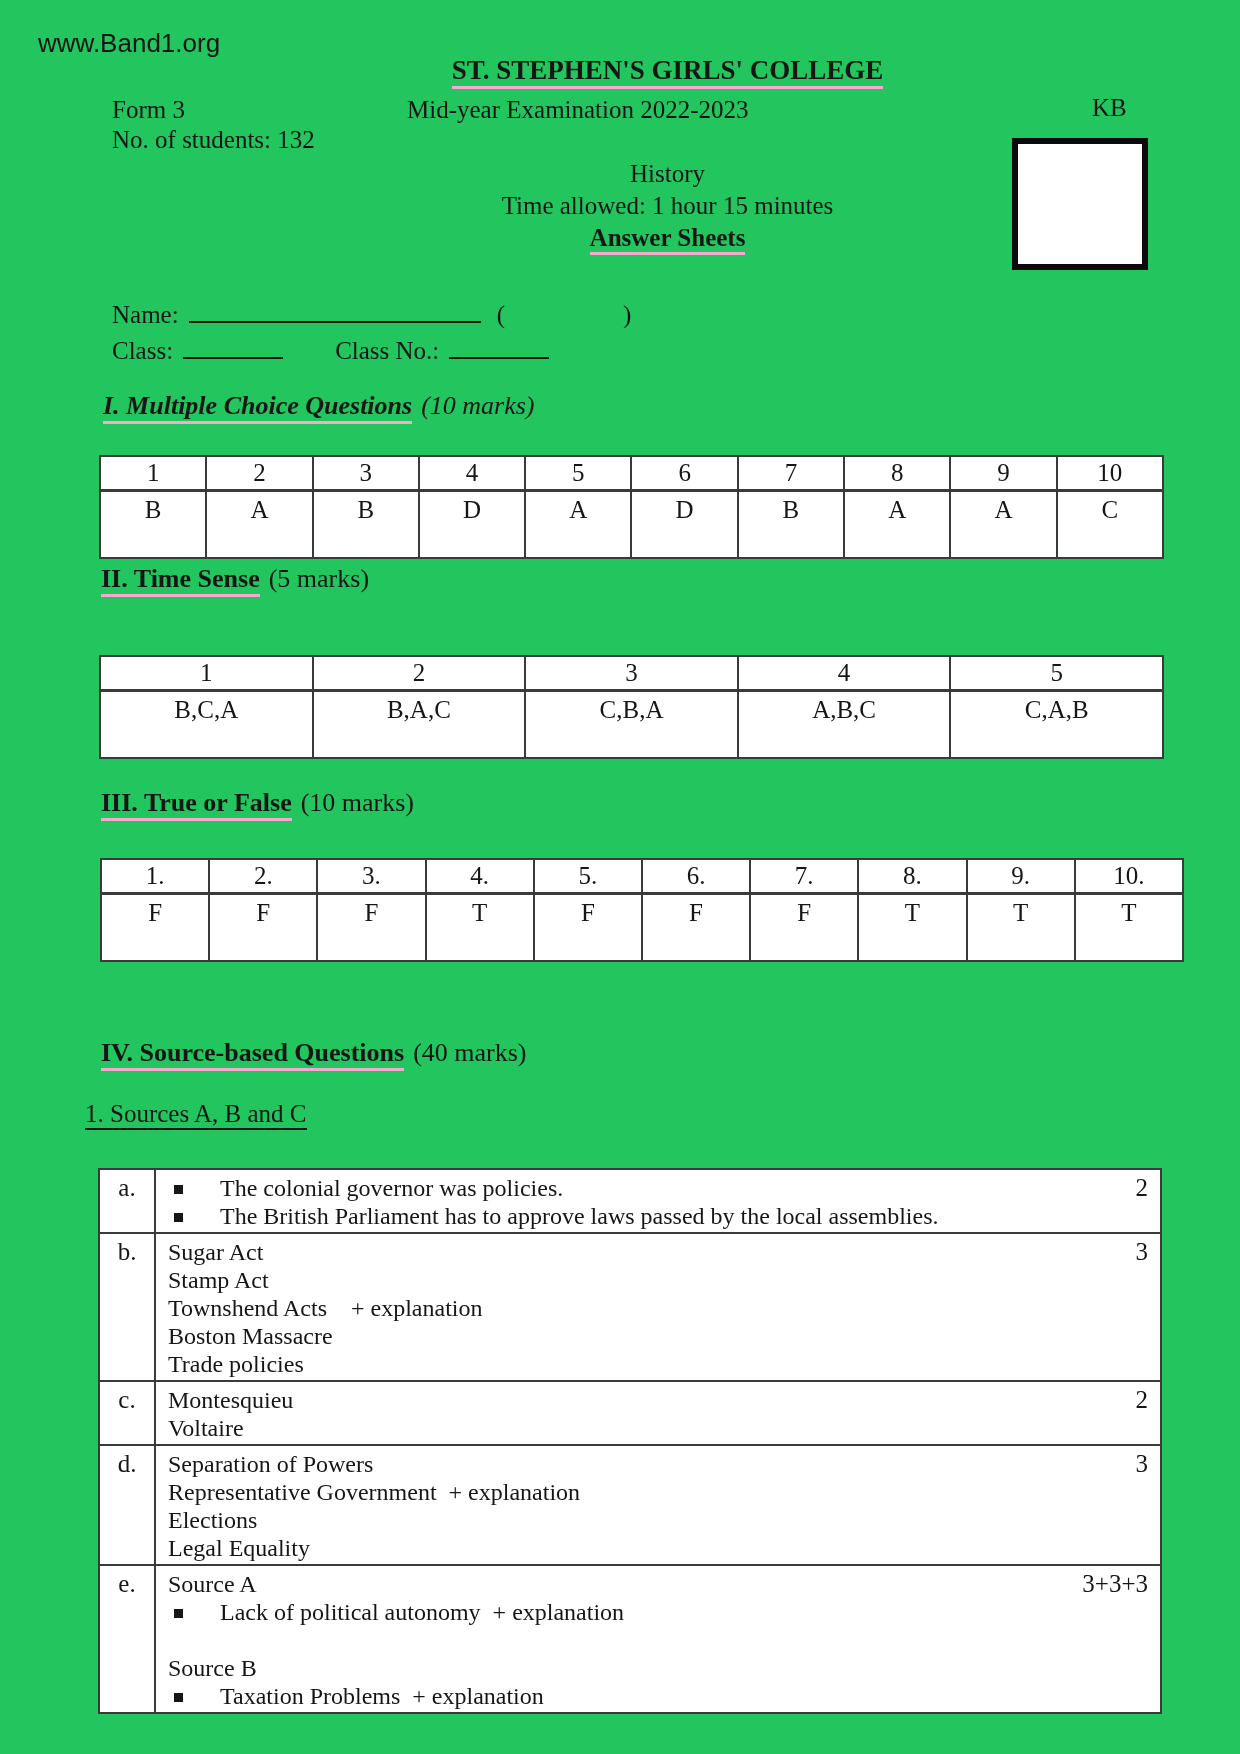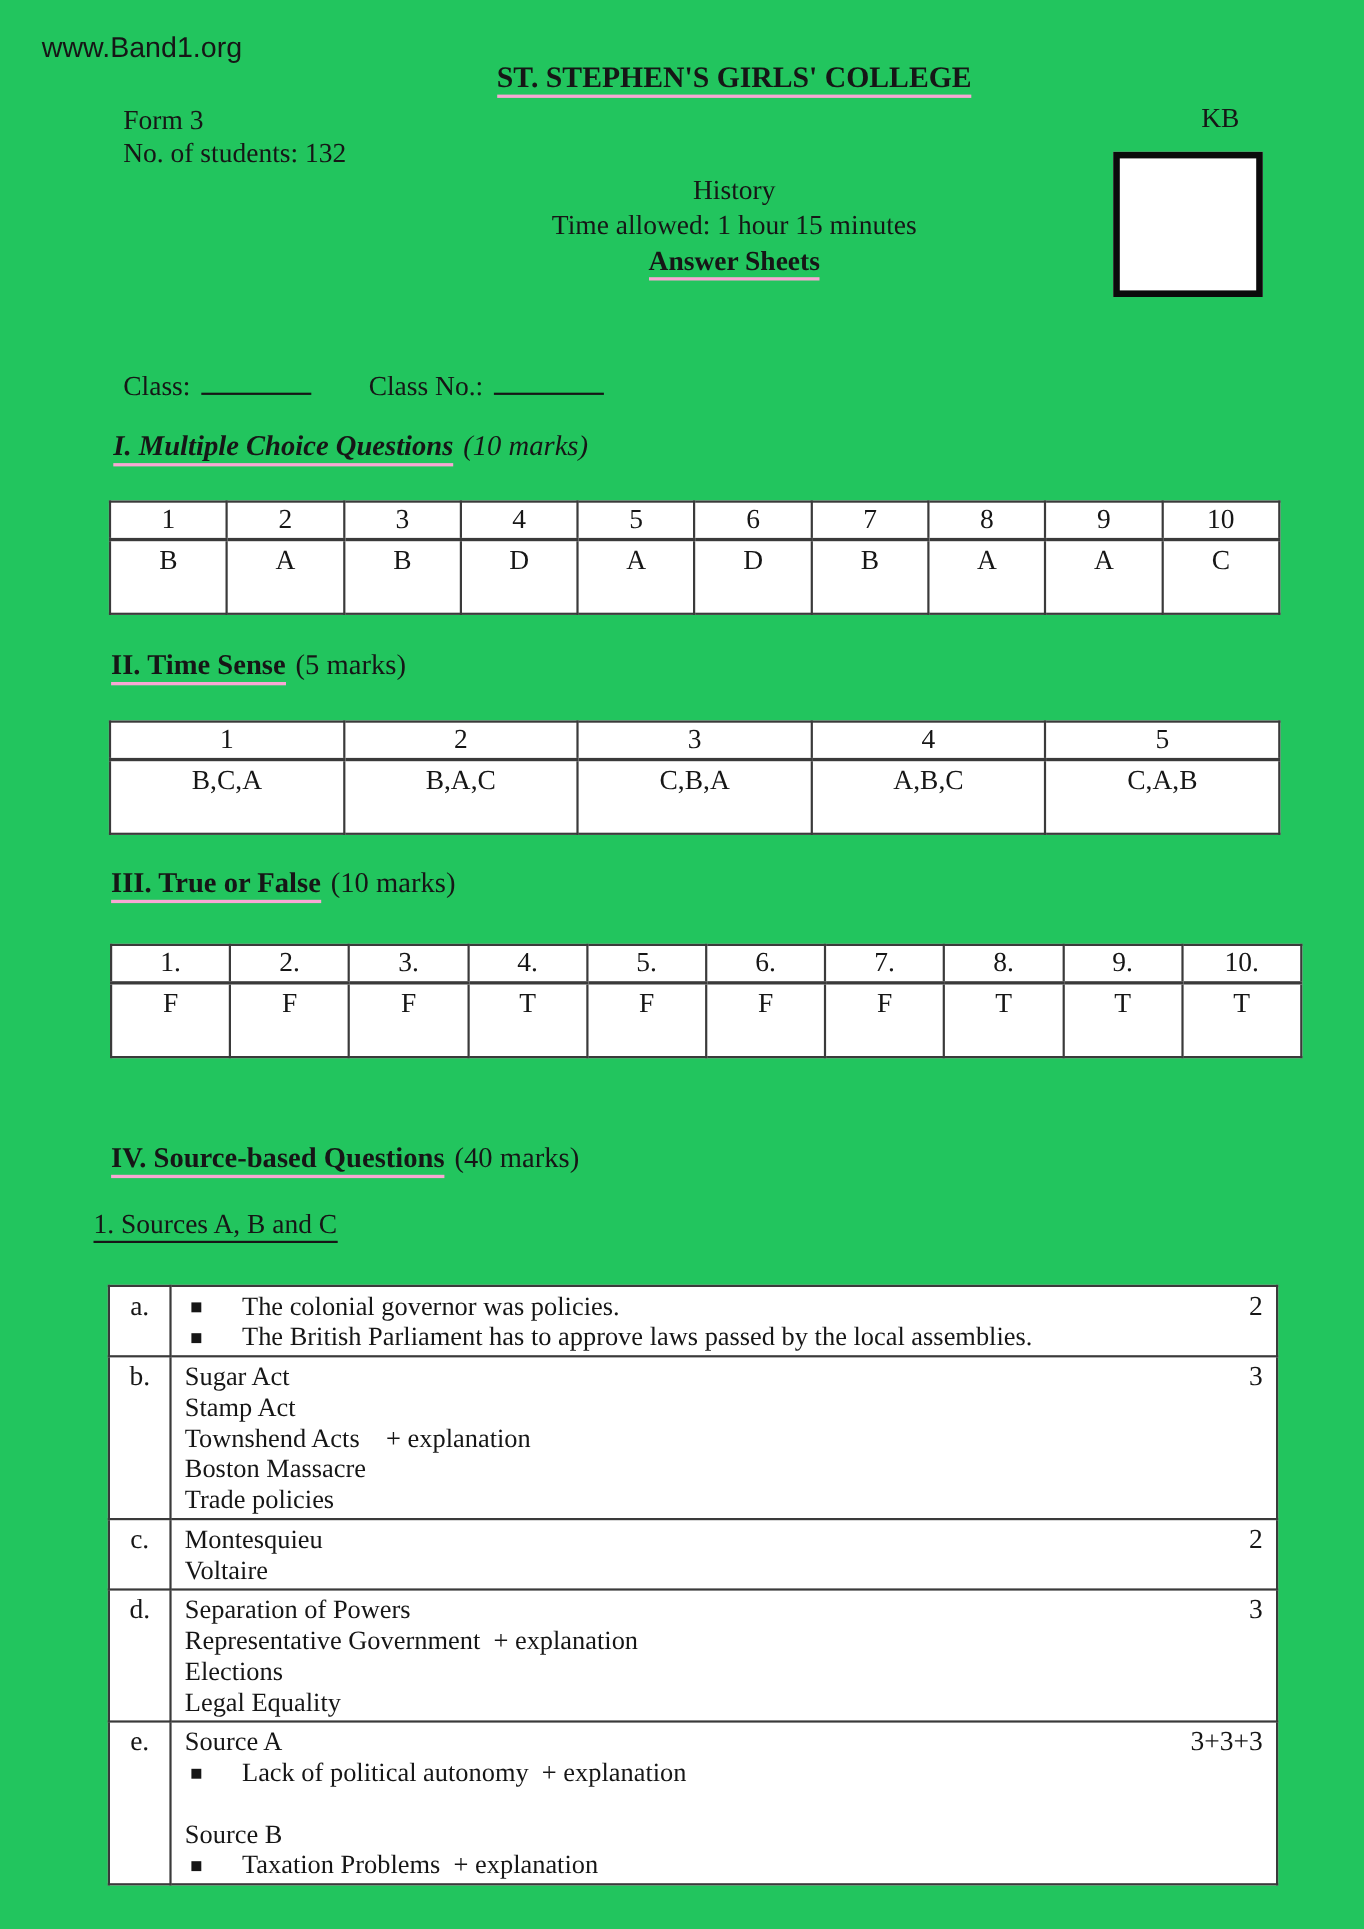--- a/index.html
+++ b/index.html
@@ -29,21 +29,21 @@
   .class-line { left:112px; top:331px; }
   .blank { display:inline-block; border-bottom:2px solid #161616; height:1.05em; vertical-align:baseline; }
   .w290 { width:292px; margin-left:10px; margin-right:16px; }
   .w95  { width:100px; margin-left:10px; }
   .gap120 { display:inline-block; width:118px; }
   .cn-label { margin-left:52px; }
 
   .section-h { position:absolute; font-size:26px; font-weight:bold; white-space:pre; }
   .section-h .marks { font-weight:normal; margin-left:9px; }
   .h-mc { left:103px; top:391px;font-style:italic; }
-  .h-ts { left:101px; top:590px; }
+  .h-ts { left:101px; top:564px; }
   .h-tf { left:101px; top:788px; }
   .h-sb { left:101px; top:1038px; }
   .subtitle { left:85px; top:1100px; font-size:25px; white-space:pre; }
 
   table.grid { position:absolute; border-collapse:collapse; table-layout:fixed; font-size:25px; background:#ffffff; }
   table.grid td { border:2px solid #3a3a3a; text-align:center; padding:0; }
   table.grid td.hd  { height:32px; border-bottom-width:3px; }
   table.grid td.ans { height:61px; vertical-align:top; padding-top:4px; }
   .mc-table { left:99px;  top:455px; width:1065px; }
   .ts-table { left:99px;  top:655px; width:1065px; }
@@ -62,29 +62,31 @@
 </head>
 <body>
 
 <div class="page">
 
   <div class="abs watermark">www.Band1.org</div>
 
   <div class="center-line school"><span class="bold u3">ST. STEPHEN'S GIRLS' COLLEGE</span></div>
 
   <div class="abs form-label">Form 3</div>
+  <div class="abs exam-title">Mid-year Examination 2022-2023</div>
   <div class="abs kb-code">KB</div>
   <div class="abs student-cnt">No. of students: 132</div>
 
   <div class="score-box"></div>
 
   <div class="center-line subject-line">History</div>
   <div class="center-line time-line">Time allowed: 1 hour 15 minutes</div>
   <div class="center-line sheet-line"><span class="bold u3">Answer Sheets</span></div>
 
+  <div class="abs name-line"><span>Name:</span><span class="blank w290"></span><span>(</span><span class="gap120"></span><span>)</span></div>
 
   <div class="abs class-line"><span>Class:</span><span class="blank w95"></span><span class="cn-label">Class No.:</span><span class="blank w95"></span></div>
 
   <div class="section-h h-mc"><span class="u3">I. Multiple Choice Questions</span><span class="marks">(10 marks)</span></div>
 
   <table class="grid mc-table">
     <tbody>
         <tr>
       <td class="hd">1</td>
       <td class="hd">2</td>

